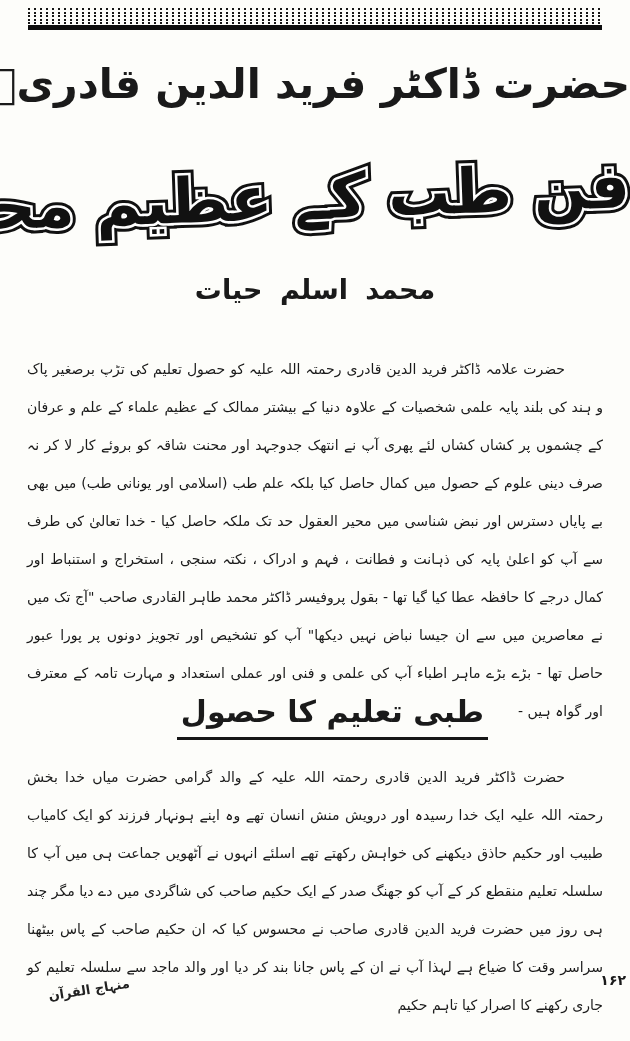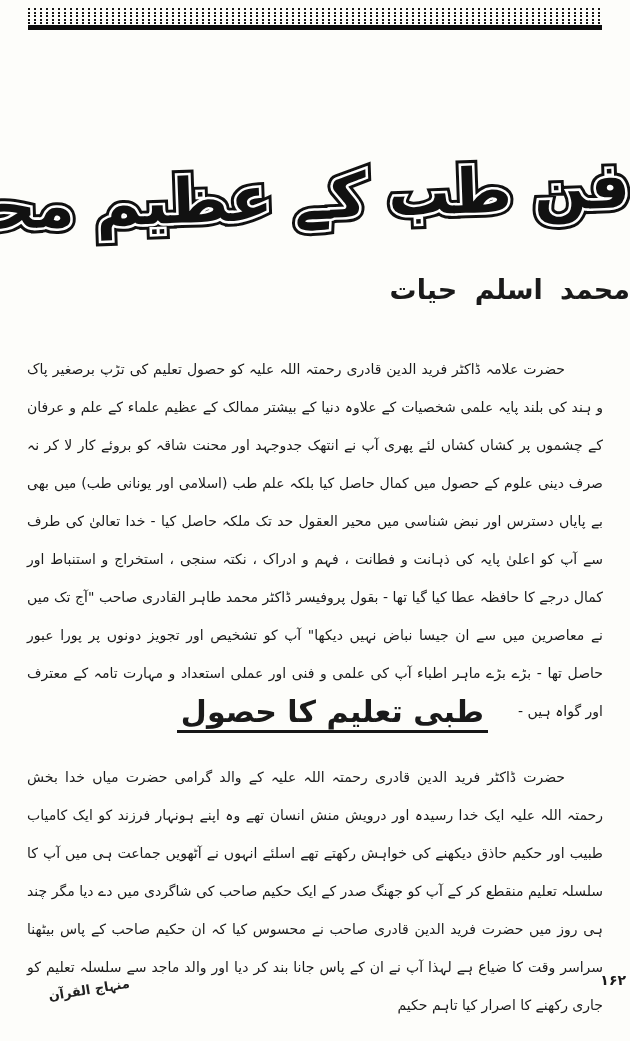--- a/index.html
+++ b/index.html
@@ -44,36 +44,36 @@
     position:absolute;inset:0;z-index:-2;
     -webkit-text-stroke:11px #111;color:#111;
   }
   .main-title .bubble::after{
     content:attr(data-text);
     position:absolute;inset:0;z-index:-1;
     -webkit-text-stroke:5px #fff;color:#fff;
   }
   .author{
     position:absolute;top:274px;left:0;right:0;
-    text-align:right;
+    text-align:center;
     font-size:27px;font-weight:bold;
     word-spacing:8px;
   }
   .para{
     position:absolute;left:27px;right:27px;
     font-size:14px;line-height:38px;
     text-align:justify;
     text-indent:38px;
   }
   .para.intro{top:350px;height:342px;}
   .para.section{top:758px;height:232px;}
   .section-heading{
     position:absolute;top:694px;right:142px;
     font-size:30px;font-weight:bold;
-    padding:0 4px 1px 4px;
+    padding:0 4px 8px 4px;
     border-bottom:3px solid #161616;
     white-space:nowrap;
   }
   .stamp{
     position:absolute;left:48px;top:982px;
     font-size:13px;font-weight:bold;
     transform:rotate(-9deg);
     letter-spacing:-0.5px;
     color:#222;
   }
@@ -82,20 +82,21 @@
     font-size:14px;font-weight:bold;
   }
 </style>
 </head>
 <body>
 
 <div class="page">
 
   <div class="ornament"></div>
 
+  <div class="honorific">حضرت ڈاکٹر فرید الدین قادریؒ</div>
 
   <div class="main-title">
     <span class="bubble" data-text="فن طب کے عظیم محقق">فن طب کے عظیم محقق</span>
   </div>
 
   <div class="author">محمد اسلم حیات</div>
 
   <div class="para intro">حضرت علامہ ڈاکٹر فرید الدین قادری رحمتہ اللہ علیہ کو حصول تعلیم کی تڑپ برصغیر پاک و ہند کی بلند پایہ علمی شخصیات کے علاوہ دنیا کے بیشتر ممالک کے عظیم علماء کے علم و عرفان کے چشموں پر کشاں کشاں لئے پھری آپ نے انتھک جدوجہد اور محنت شاقہ کو بروئے کار لا کر نہ صرف دینی علوم کے حصول میں کمال حاصل کیا بلکہ علم طب (اسلامی اور یونانی طب) میں بھی بے پایاں دسترس اور نبض شناسی میں محیر العقول حد تک ملکہ حاصل کیا - خدا تعالیٰ کی طرف سے آپ کو اعلیٰ پایہ کی ذہانت و فطانت ، فہم و ادراک ، نکتہ سنجی ، استخراج و استنباط اور کمال درجے کا حافظہ عطا کیا گیا تھا - بقول پروفیسر ڈاکٹر محمد طاہر القادری صاحب "آج تک میں نے معاصرین میں سے ان جیسا نباض نہیں دیکھا" آپ کو تشخیص اور تجویز دونوں پر پورا عبور حاصل تھا - بڑے بڑے ماہر اطباء آپ کی علمی و فنی اور عملی استعداد و مہارت تامہ کے معترف اور گواہ ہیں -</div>
 
   <div class="section-heading">طبی تعلیم کا حصول</div>

